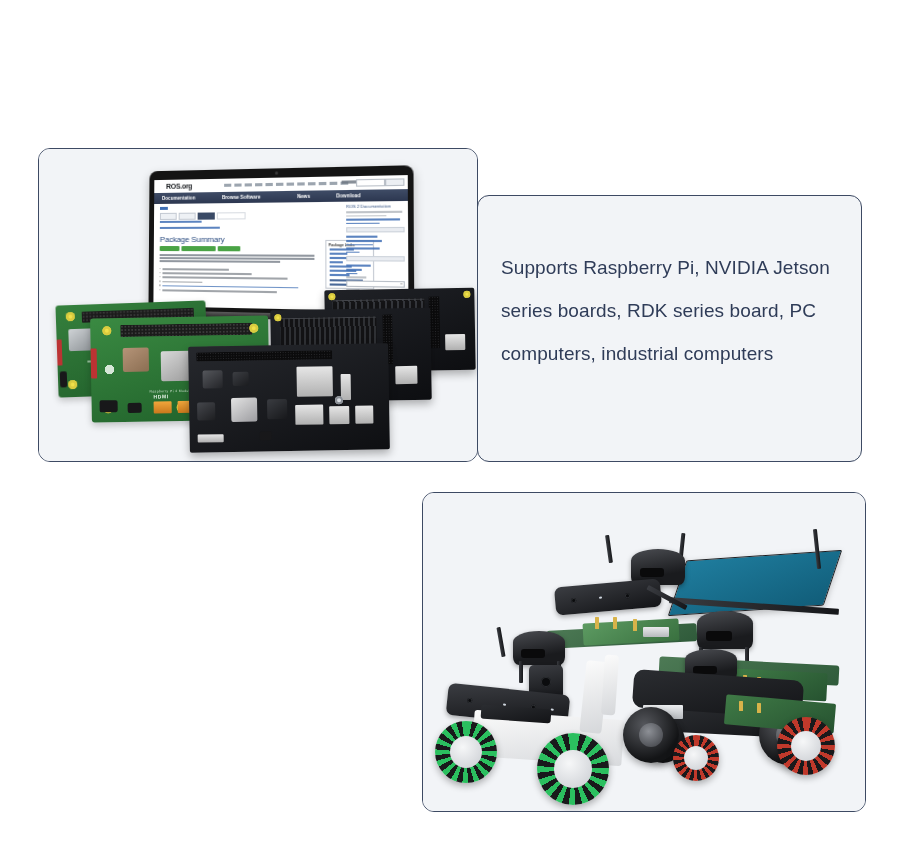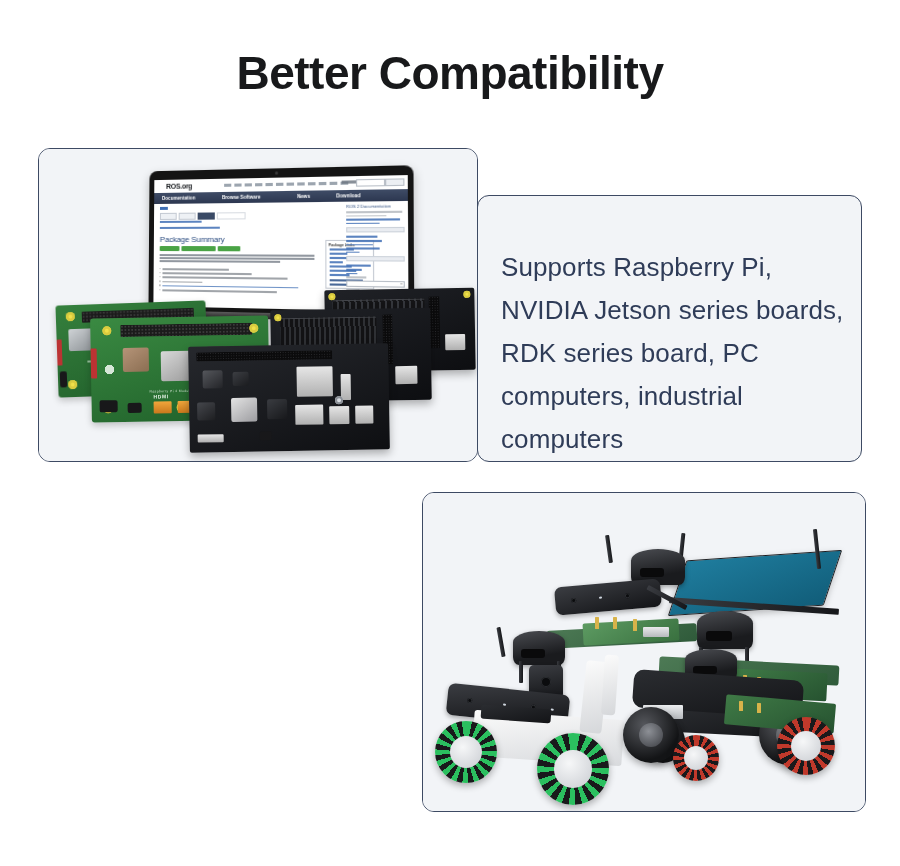--- a/index.html
+++ b/index.html
@@ -31,21 +31,21 @@
     border-radius:12px;
     box-sizing:border-box;
     overflow:hidden;
   }
   .card-text{
     background:#f2f4f7;
   }
   .card-body-text{
     position:absolute;
     color:#2f3c58;
-    font-size:26px;
+    font-size:19px;
     line-height:43px;
     letter-spacing:0.1px;
   }
 
   
   #card-boards{left:38px;top:148px;width:440px;height:314px;z-index:2;}
   
   #card-boards-text{left:477px;top:195px;width:385px;height:267px;z-index:1;}
   
   #card-robots-text{left:38px;top:543px;width:385px;height:269px;z-index:1;}
@@ -276,21 +276,20 @@
   }
   .pcb.lite{background:linear-gradient(150deg,#5d9b62,#39703f);}
   .gold{position:absolute;background:#d8b34a;border-radius:.5px;}
   .armwhite{position:absolute;background:linear-gradient(160deg,#fbfbfb,#d5d7da);border-radius:3px;}
 </style>
 </head>
 <body>
 
 <div class="page">
 
-  <div class="page-title">Better Compatibility</div>
 
   <div class="card card-text" id="card-boards-text">
     <div class="card-body-text txt1">Supports Raspberry Pi, NVIDIA Jetson series boards, RDK series board, PC computers, industrial computers</div>
   </div>
 
   <div class="card" id="card-boards">
     <div class="scene">
 
       <div class="laptop">
         <div class="laptop-bezel"></div>

